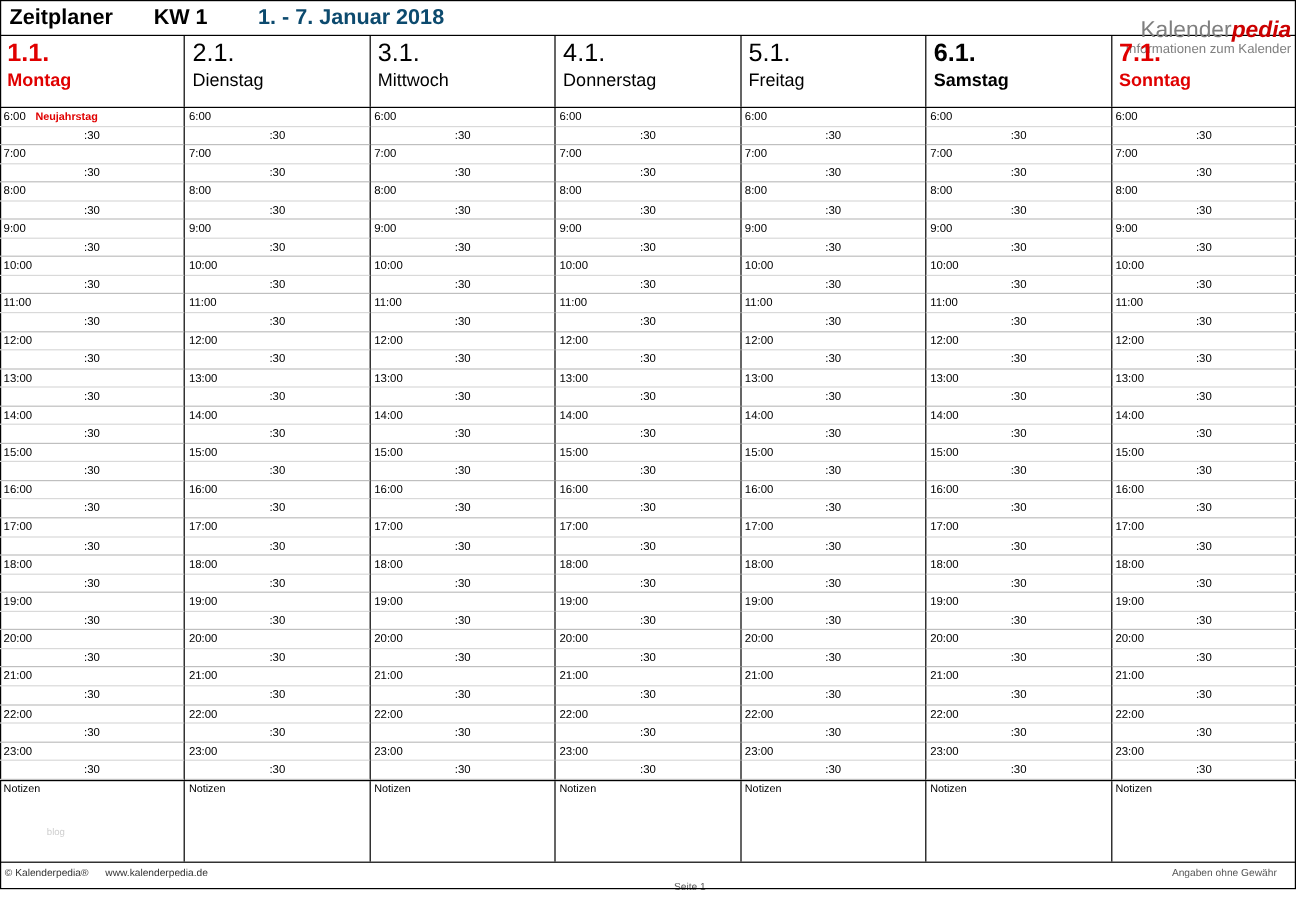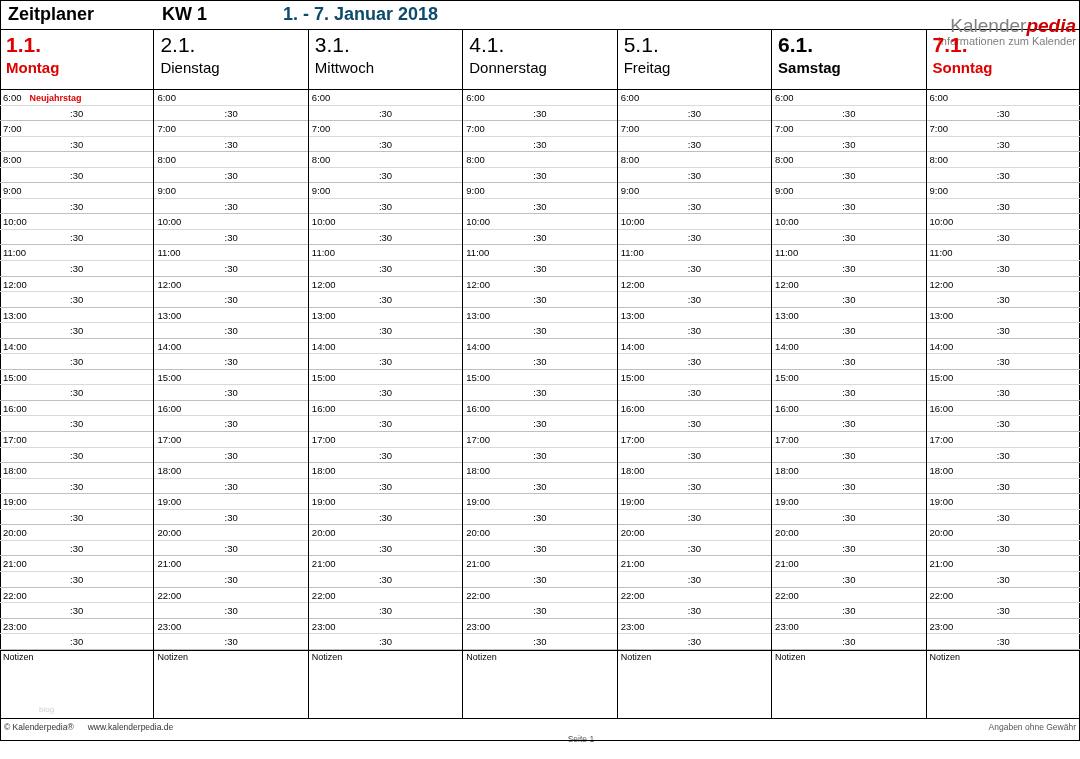--- a/index.html
+++ b/index.html
@@ -16,21 +16,20 @@
     overflow: hidden;
   }
 
   
   .header {
     height: 30px;
     border-bottom: 1px solid #000;
     display: flex;
     align-items: center;
     position: relative;
-    gap: 34px;
   }
   .header-title {
     font-size: 18px;
     font-weight: bold;
     color: #000;
     padding-left: 8px;
     white-space: nowrap;
   }
   .header-week {
     font-size: 18px;
@@ -145,32 +144,32 @@
   }
   .notescol:last-child { border-right: none; }
   .notes-label {
     font-size: 9px;
     color: #000;
     line-height: 11px;
   }
   .notes-watermark {
     font-size: 8px;
     color: #cfcfcf;
-    margin-top: 42px;
+    margin-top: 26px;
     margin-left: 36px;
   }
 
   
   .footer {
     display: flex;
     align-items: center;
     height: 14px;
     font-size: 8.5px;
     color: #555;
-    padding: 2px 4px 0 4px;
+    padding: 2px 16px 0 4px;
   }
   .footer-left { flex: 0 0 auto; }
   .footer-left .copy { color: #333; }
   .footer-left .url { color: #333; margin-left: 14px; }
   .footer-center {
     flex: 1 1 auto;
     text-align: center;
     margin-top: 24px;
   }
   .footer-right { flex: 0 0 auto; text-align: right; }

